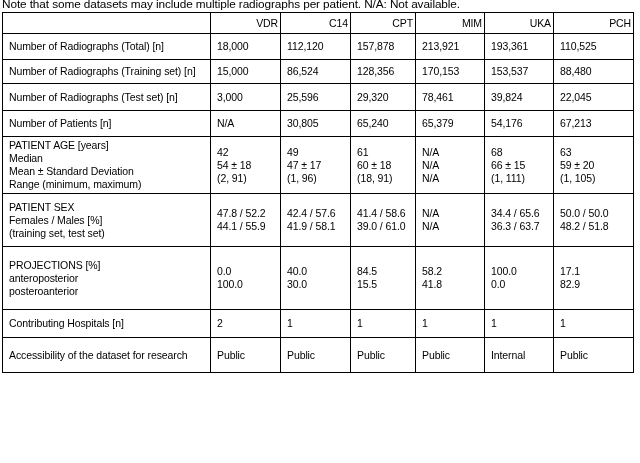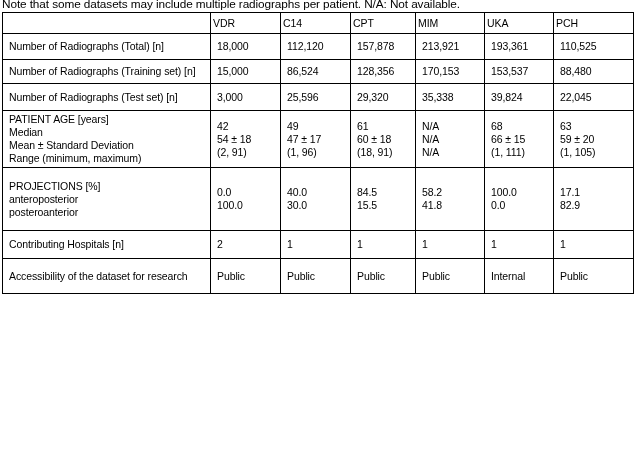--- a/index.html
+++ b/index.html
@@ -31,21 +31,21 @@
     line-height: 13px;
     font-weight: normal;
     vertical-align: middle;
     text-align: left;
     padding: 2px 3px 2px 6px;
     white-space: pre-line;
     letter-spacing: -0.1px;
     overflow: hidden;
   }
   .ds thead th {
-    text-align: left;
+    text-align: right;
     padding: 2px 2px;
   }
 </style>
 </head>
 <body>
 
 <div class="note">Note that some datasets may include multiple radiographs per patient. N/A: Not available.</div>
 
 <table class="ds">
   <colgroup>
@@ -85,23 +85,32 @@
       <td>128,356</td>
       <td>170,153</td>
       <td>153,537</td>
       <td>88,480</td>
     </tr>
     <tr style="height:27px">
       <td>Number of Radiographs (Test set) [n]</td>
       <td>3,000</td>
       <td>25,596</td>
       <td>29,320</td>
-      <td>35,338</td>
+      <td>78,461</td>
       <td>39,824</td>
       <td>22,045</td>
+    </tr>
+    <tr style="height:26px">
+      <td>Number of Patients [n]</td>
+      <td>N/A</td>
+      <td>30,805</td>
+      <td>65,240</td>
+      <td>65,379</td>
+      <td>54,176</td>
+      <td>67,213</td>
     </tr>
     <tr style="height:56px">
       <td>PATIENT AGE [years]
 Median
 Mean ± Standard Deviation
 Range (minimum, maximum)</td>
       <td>42
 54 ± 18
 (2, 91)</td>
       <td>49
@@ -112,20 +121,37 @@
 (18, 91)</td>
       <td>N/A
 N/A
 N/A</td>
       <td>68
 66 ± 15
 (1, 111)</td>
       <td>63
 59 ± 20
 (1, 105)</td>
+    </tr>
+    <tr style="height:53px">
+      <td>PATIENT SEX
+Females / Males [%]
+(training set, test set)</td>
+      <td>47.8 / 52.2
+44.1 / 55.9</td>
+      <td>42.4 / 57.6
+41.9 / 58.1</td>
+      <td>41.4 / 58.6
+39.0 / 61.0</td>
+      <td>N/A
+N/A</td>
+      <td>34.4 / 65.6
+36.3 / 63.7</td>
+      <td>50.0 / 50.0
+48.2 / 51.8</td>
     </tr>
     <tr style="height:63px">
       <td>PROJECTIONS [%]
 anteroposterior
 posteroanterior</td>
       <td>0.0
 100.0</td>
       <td>40.0
 30.0</td>
       <td>84.5

